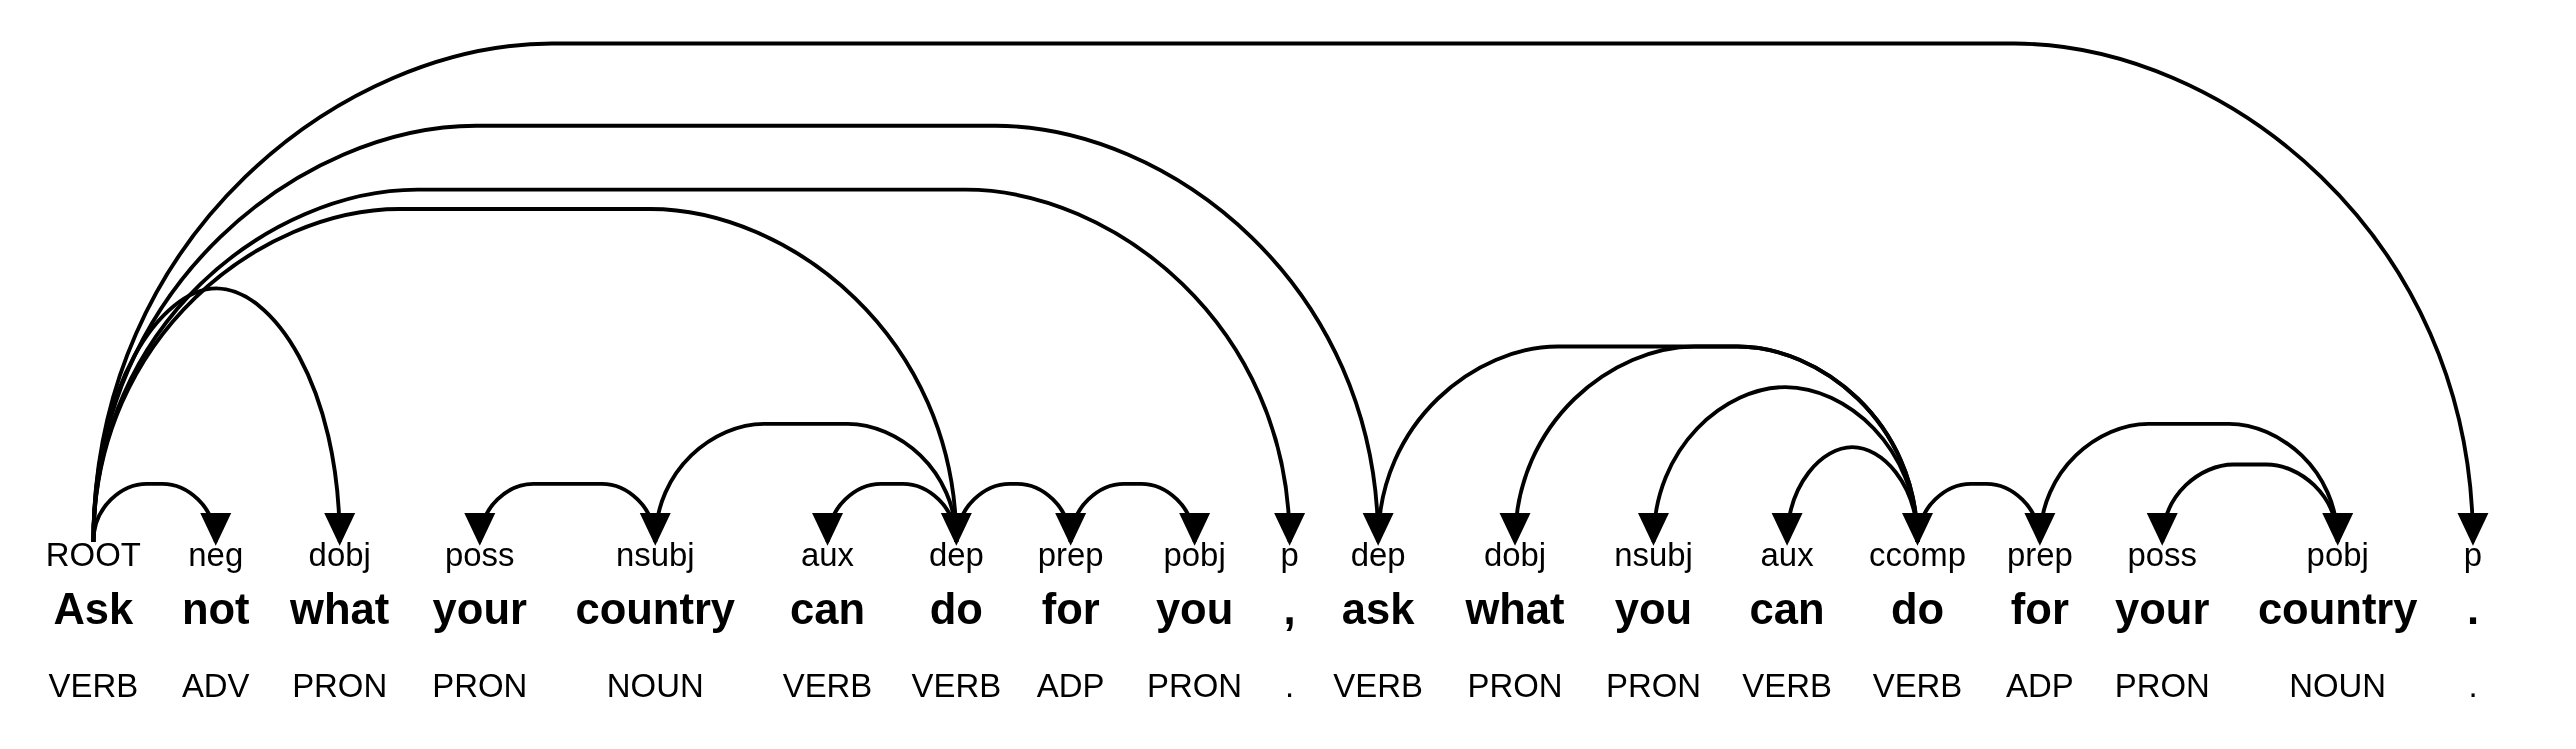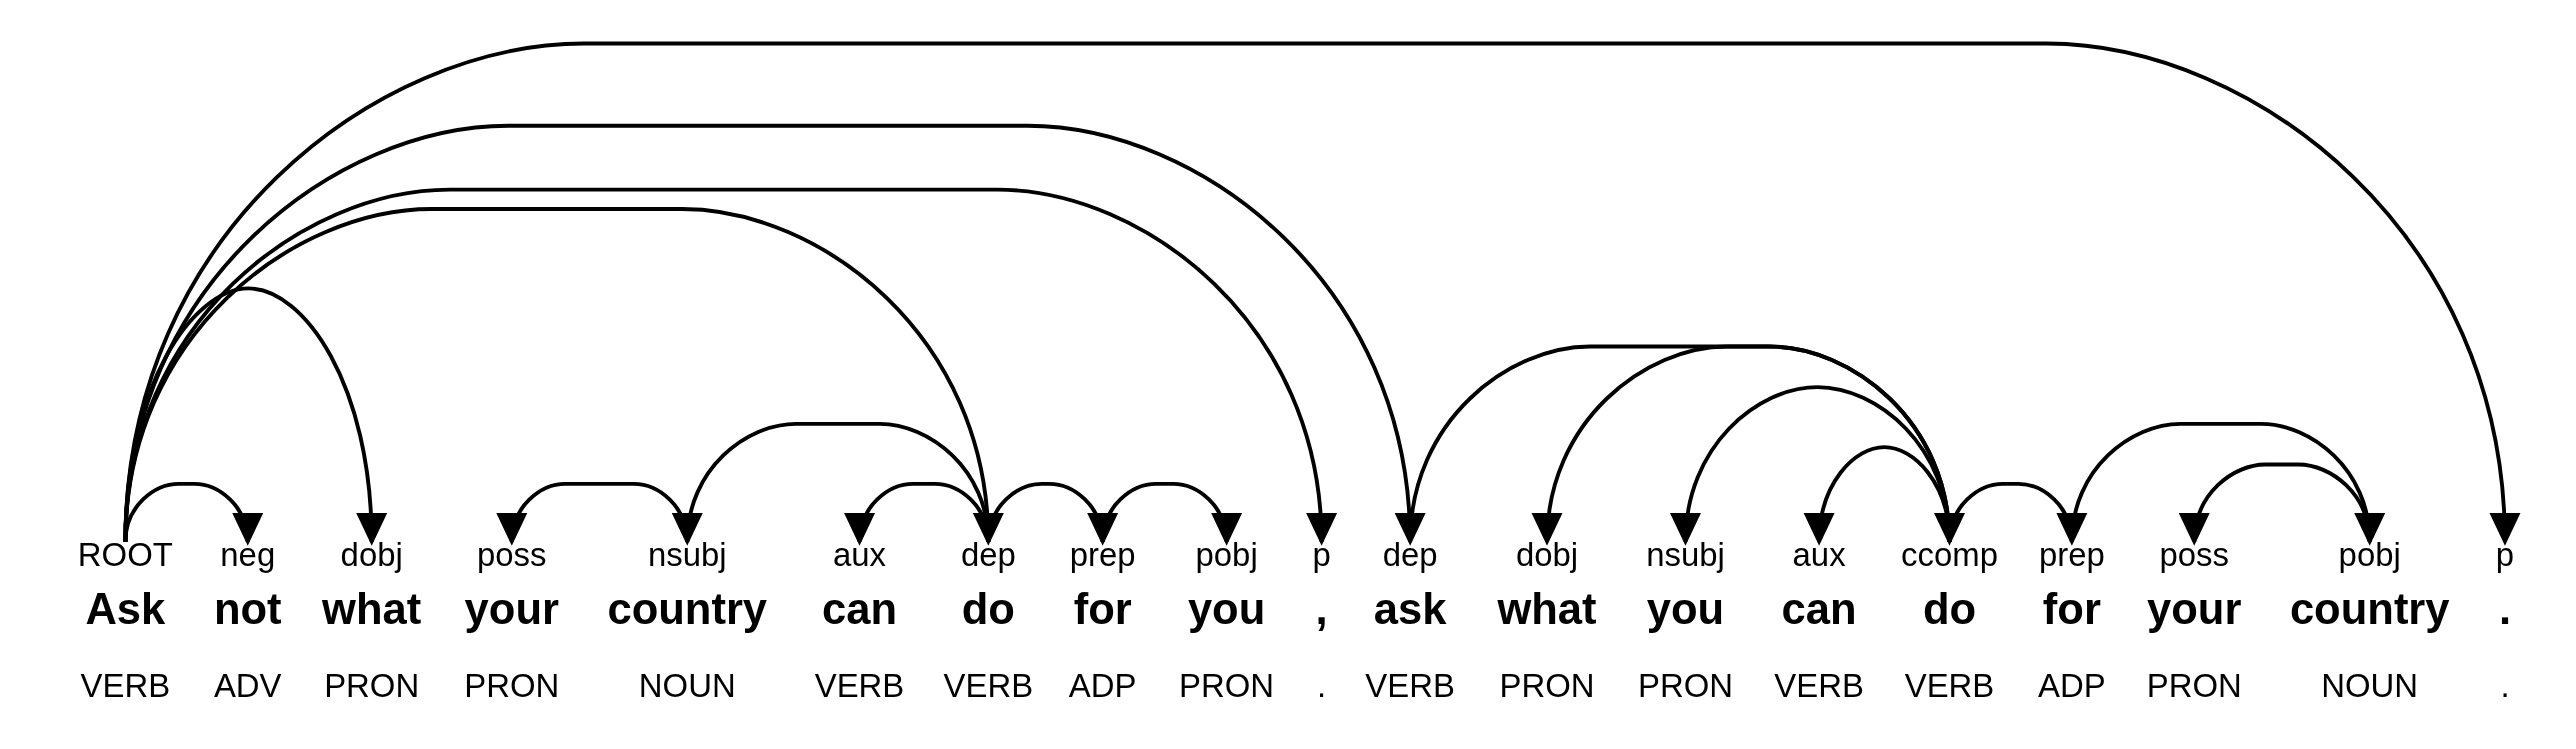--- a/index.html
+++ b/index.html
@@ -11,21 +11,20 @@
     font-family: "Liberation Sans", sans-serif;
     width: 2576px;
     height: 750px;
     overflow: hidden;
   }
   #dep-root {
     position: relative;
     width: 2052px;
     height: 750px;
     background: #ffffff;
-    margin-left: 32px;
   }
   svg#dep-svg {
     display: block;
     width: 2576px;
     height: 750px;
   }
   .arc-path {
     fill: none;
     stroke: #000000;
     stroke-width: 4;

